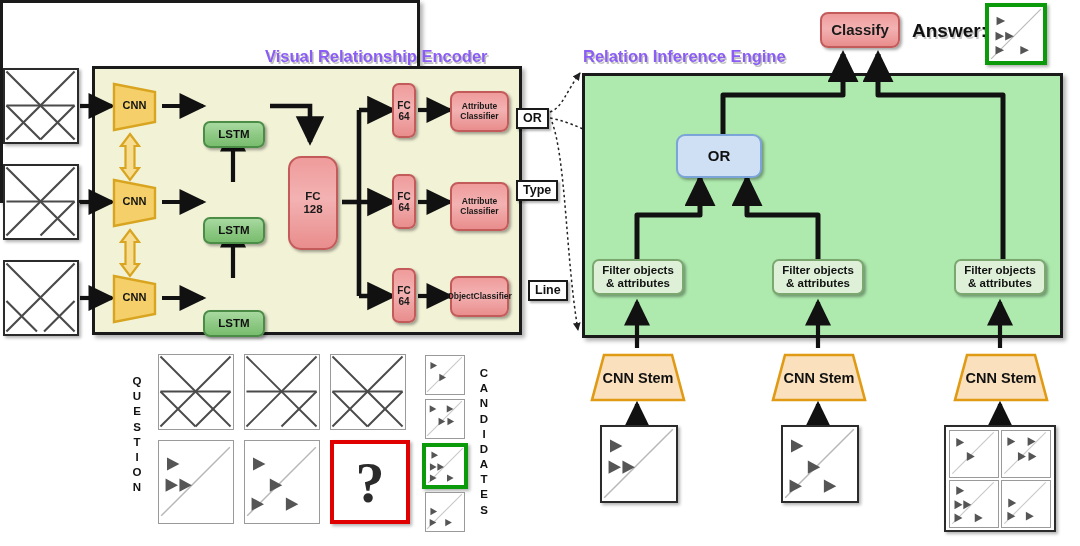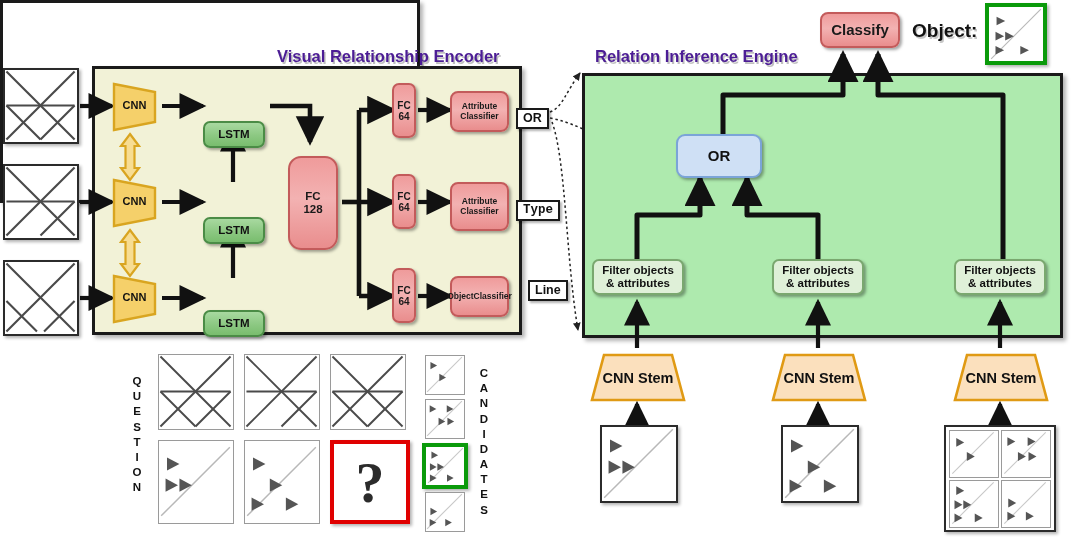--- a/index.html
+++ b/index.html
@@ -5,22 +5,22 @@
   html,body{margin:0;padding:0;background:#fff;}
   body{width:1080px;height:546px;position:relative;overflow:hidden;
        font-family:"Liberation Sans",sans-serif;}
   .abs{position:absolute;}
   
   .panel{position:absolute;border:3px solid #1a1a1a;box-shadow:3px 3px 4px rgba(0,0,0,.30);}
   #encoder-panel{left:92px;top:66px;width:424px;height:263px;background:#f2f2d7;}
   #engine-panel{left:582px;top:73px;width:475px;height:259px;background:#aeeaae;}
   #qc-panel{left:104px;top:338px;width:414px;height:197px;background:#fff;border:3px solid #1a1a1a;
             box-shadow:3px 3px 4px rgba(0,0,0,.30);}
-  .panel-title{position:absolute;font-weight:bold;font-size:16.5px;color:#4c1d95;
-               text-shadow:1.5px 1.5px 0 rgba(0,0,0,.25);white-space:nowrap;margin-left:12px;}
+  .panel-title{position:absolute;font-weight:bold;font-size:16.5px;color:#8b5cf6;
+               text-shadow:1.5px 1.5px 0 rgba(0,0,0,.25);white-space:nowrap;}
   #encoder-title{left:265px;top:47px;}
   #engine-title{left:583px;top:47px;}
   
   .node{position:absolute;display:flex;align-items:center;justify-content:center;
         text-align:center;font-weight:bold;color:#111;box-sizing:border-box;
         box-shadow:2px 2px 3px rgba(0,0,0,.35);line-height:1.1;}
   .green-node{background:linear-gradient(180deg,#a8d9a0 0%,#8cc882 55%,#79bd6e 100%);
               border:2px solid #4b8c46;border-radius:7px;font-size:11.5px;margin-top:28px;}
   .red-node{background:linear-gradient(180deg,#ef9b9b 0%,#f3b2b2 45%,#e98d8d 100%);
             border:2px solid #c35b5b;border-radius:8px;color:#1a1a1a;}
@@ -172,42 +172,42 @@
 <div class="node red-node" style="left:450px;top:182px;width:59px;height:49px;flex-direction:column;font-size:8.5px;">
   <span>Attribute</span>
   <span>Classifier</span>
 </div>
 <div class="node red-node" style="left:450px;top:276px;width:59px;height:41px;flex-direction:row;font-size:8.5px;">
   <span>Object</span>
   <span>Classifier</span>
 </div>
 
 <div class="tag" style="left:516px;top:108px;">OR</div>
-<div class="tag" style="left:516px;top:200px;font-family:Liberation Mono, monospace;">Type</div>
+<div class="tag" style="left:516px;top:180px;">Type</div>
 <div class="tag" style="left:528px;top:280px;">Line</div>
 
 <svg class="abs" style="left:0;top:0;" width="1080" height="546">
   <defs>
     <marker id="dh" markerWidth="6" markerHeight="6" refX="4.8" refY="2.6" orient="auto">
       <path d="M0,0 L5.4,2.6 L0,5.2 z" fill="#222"></path>
     </marker>
   </defs>
   <g stroke="#222" stroke-width="1.5" fill="none" stroke-dasharray="2.5,2.8" marker-end="url(#dh)">
     <path d="M550,112 C562,108 566,92 580,73"></path>
     <path d="M550,118 C590,126 600,146 672,156"></path>
     <path d="M552,122 C566,160 566,260 578,330"></path>
   </g>
 </svg>
 
 <div class="panel-title" id="engine-title">Relation Inference Engine</div>
 <div class="panel" id="engine-panel"></div>
 
 <div class="node red-node" style="left:820px;top:12px;width:80px;height:36px;font-size:15px;">Classify</div>
 
-<div class="answer-label">Object:</div>
+<div class="answer-label">Answer:</div>
 <div class="tile tile-green" style="left:985px;top:3px;width:62px;height:62px;">
   <svg width="54" height="54" viewBox="0 0 100 100">
     <line x1="4" y1="96" x2="96" y2="4" stroke="#b8b8b8" stroke-width="2"></line>
     <g fill="#555">
       <polygon points="14,18 30,26 14,34"></polygon>
       <polygon points="12,46 28,54 12,62"></polygon>
         <polygon points="30,46 46,54 30,62"></polygon>
       <polygon points="12,72 28,80 12,88"></polygon>
         <polygon points="58,72 74,80 58,88"></polygon>
     </g>

